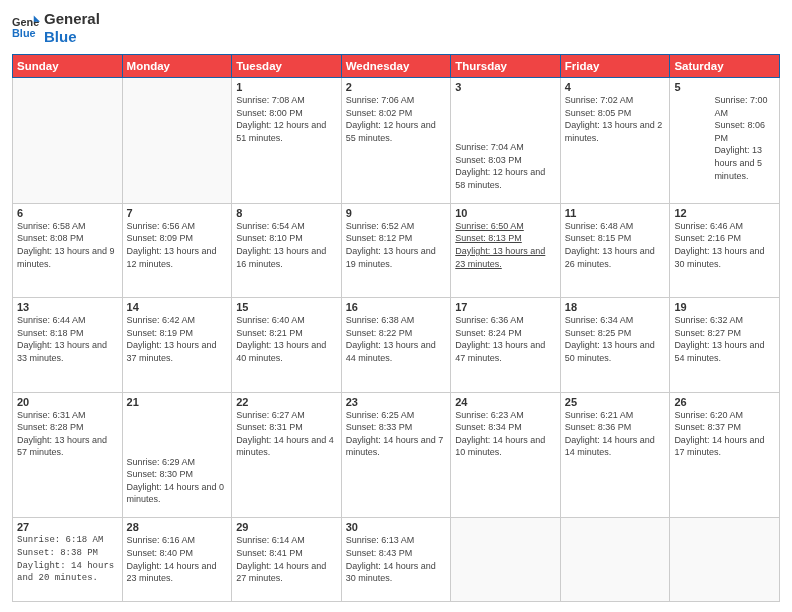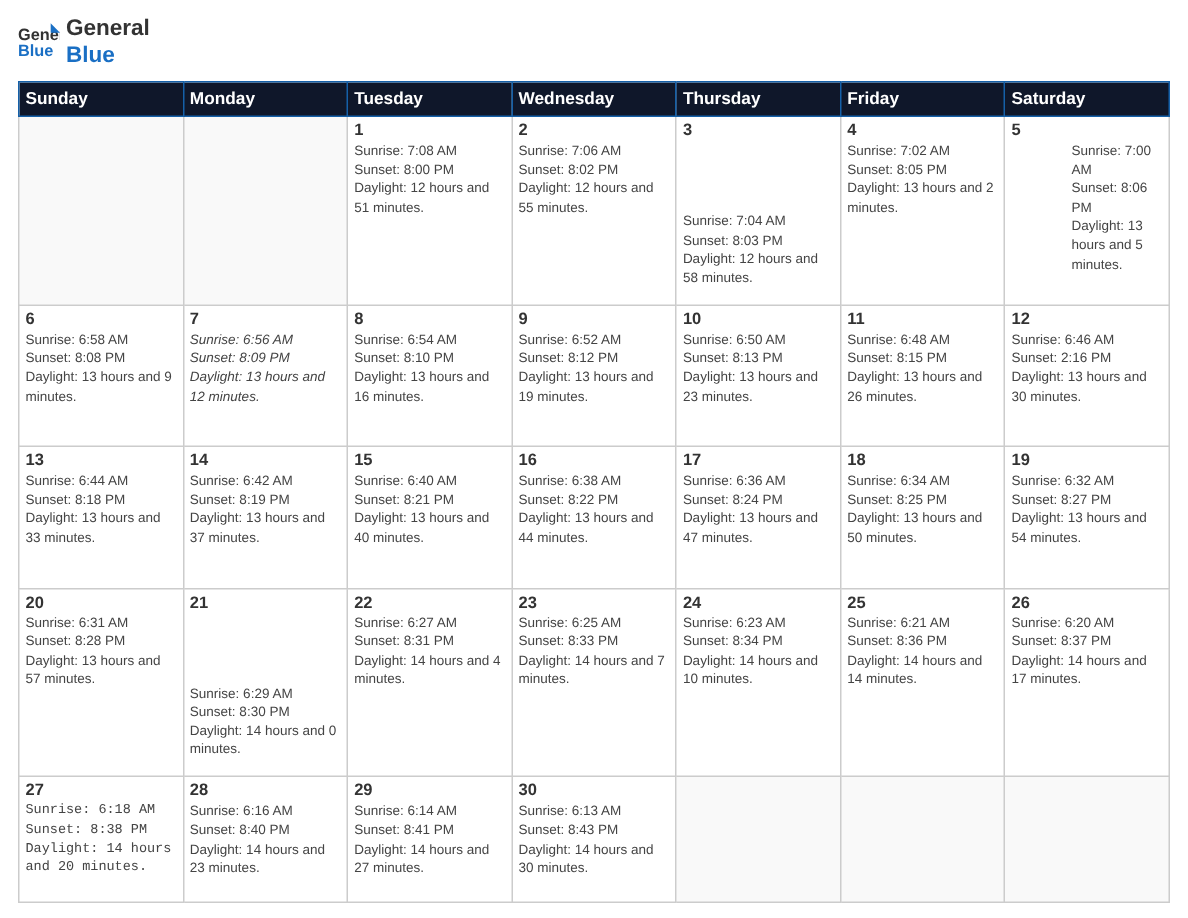--- a/index.html
+++ b/index.html
@@ -45,21 +45,21 @@
       color: #555;
     }
     .calendar {
       flex: 1;
       border: 1px solid #ccc;
       border-collapse: collapse;
       width: 100%;
       table-layout: fixed;
     }
     .calendar th {
-      background: #0f172a;
+      background: #ef4444;
       color: #fff;
       font-size: 11.5px;
       font-weight: bold;
       padding: 5px 4px;
       text-align: left;
       border: 1px solid #1560a8;
     }
     .calendar td {
       border: 1px solid #ccc;
       vertical-align: top;
@@ -158,39 +158,39 @@
         </tr>
         <tr>
           <td>
             <span class="day-num">6</span>
             <div class="day-info" style="white-space: pre-line;">Sunrise: 6:58 AM
 Sunset: 8:08 PM
 Daylight: 13 hours and 9 minutes.</div>
           </td>
           <td>
             <span class="day-num">7</span>
-            <div class="day-info" style="white-space: pre-line; font-style: italic;">Sunrise: 6:56 AM
+            <div class="day-info" style="white-space: pre-line;">Sunrise: 6:56 AM
 Sunset: 8:09 PM
 Daylight: 13 hours and 12 minutes.</div>
           </td>
           <td>
             <span class="day-num">8</span>
             <div class="day-info" style="white-space: pre-line;">Sunrise: 6:54 AM
 Sunset: 8:10 PM
 Daylight: 13 hours and 16 minutes.</div>
           </td>
           <td>
             <span class="day-num">9</span>
             <div class="day-info" style="white-space: pre-line;">Sunrise: 6:52 AM
 Sunset: 8:12 PM
 Daylight: 13 hours and 19 minutes.</div>
           </td>
           <td>
             <span class="day-num">10</span>
-            <div class="day-info" style="white-space: pre-line;">Sunrise: 6:50 AM
+            <div class="day-info" style="white-space: pre-line; text-decoration: underline;">Sunrise: 6:50 AM
 Sunset: 8:13 PM
 Daylight: 13 hours and 23 minutes.</div>
           </td>
           <td>
             <span class="day-num">11</span>
             <div class="day-info" style="white-space: pre-line;">Sunrise: 6:48 AM
 Sunset: 8:15 PM
 Daylight: 13 hours and 26 minutes.</div>
           </td>
           <td>

